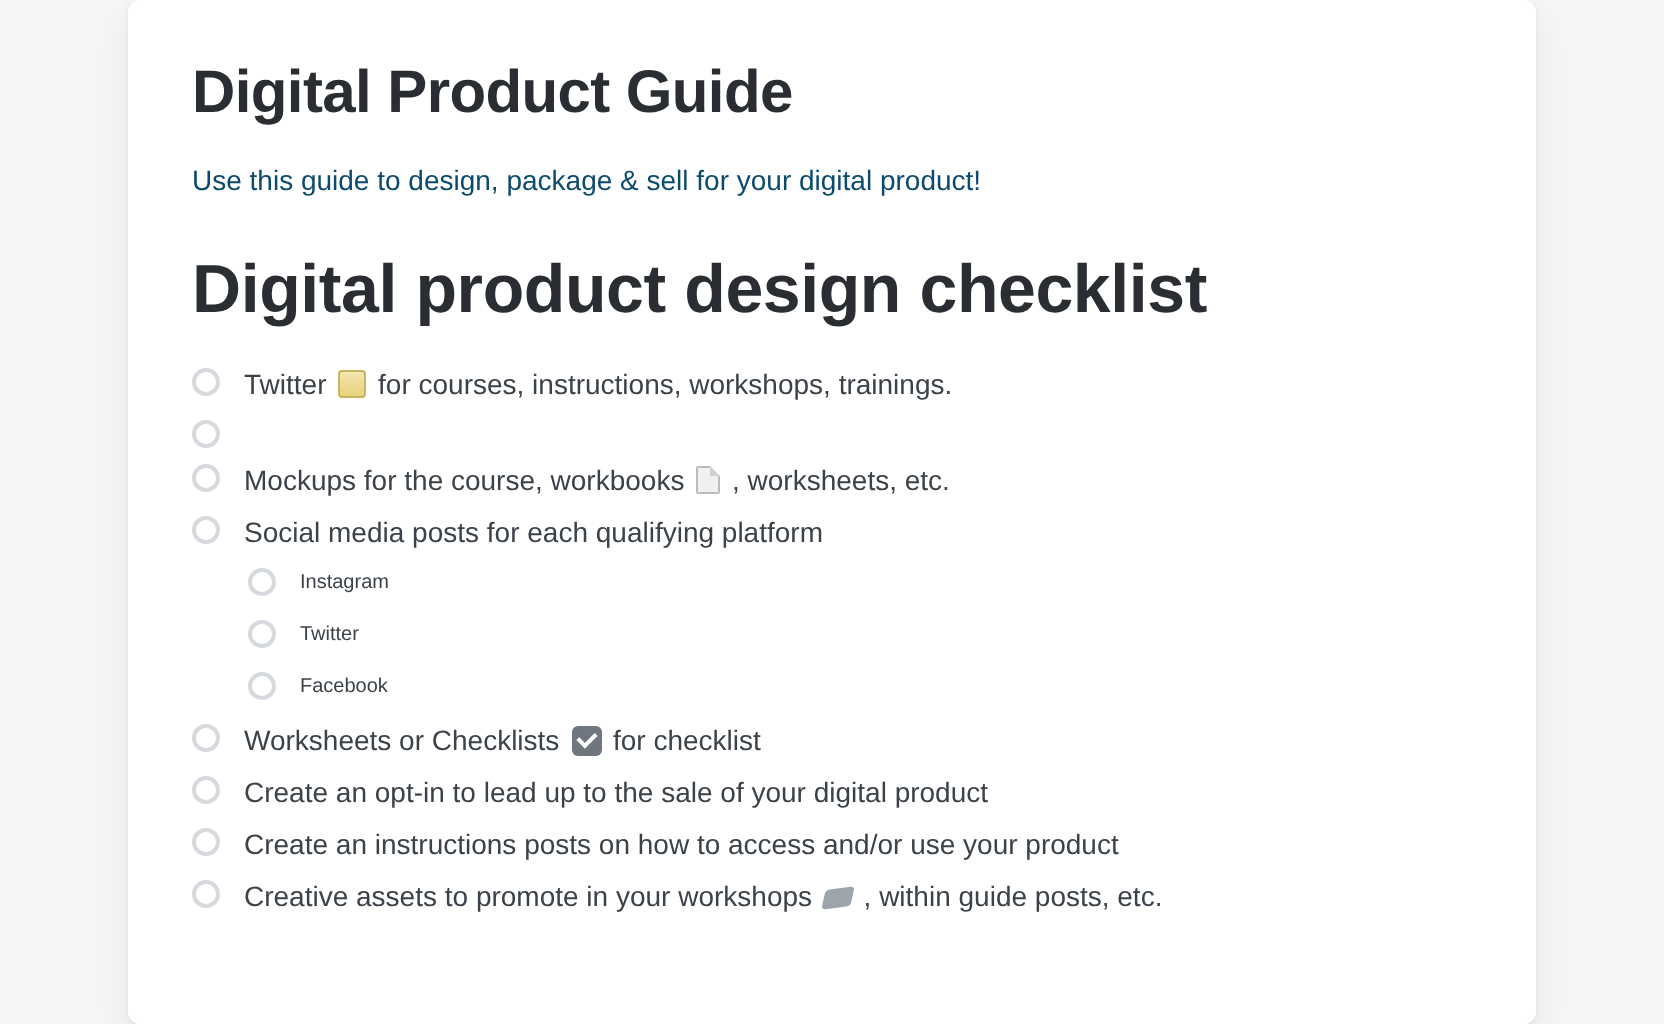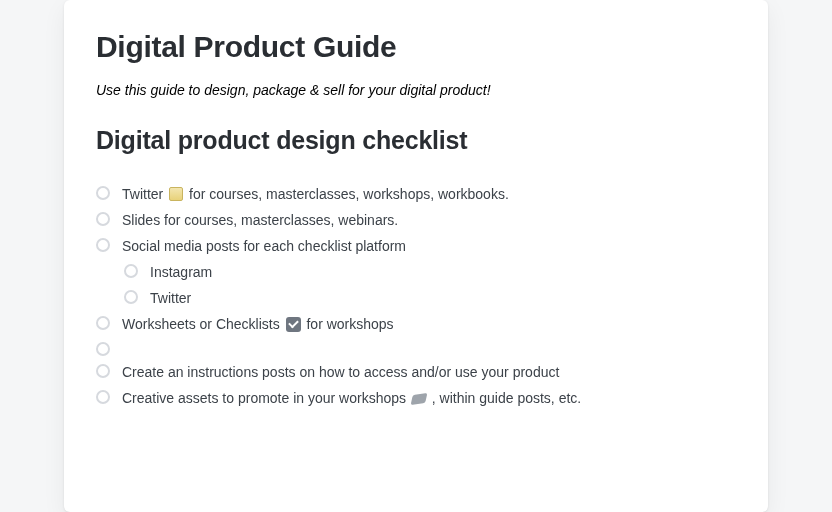--- a/index.html
+++ b/index.html
@@ -21,30 +21,29 @@
     overflow: hidden;
   }
   h1.title {
     font-size: 30px;
     font-weight: 800;
     color: #2a2e33;
     letter-spacing: -0.3px;
     margin-bottom: 18px;
   }
   p.subtitle {
-    font-style: italic;
-    color: #000000;
+    color: #0c4a6e;
     font-size: 14px;
     margin-bottom: 28px;
   }
   h2.section {
-    font-size: 25px;
+    font-size: 34px;
     font-weight: 700;
     color: #2a2e33;
-    margin-bottom: 26px;
+    margin-bottom: 14px;
     letter-spacing: -0.2px;
   }
   ul.checklist, ul.sublist {
     list-style: none;
   }
   ul.checklist > li {
     display: flex;
     align-items: flex-start;
     gap: 12px;
     padding: 3px 0;
@@ -54,21 +53,21 @@
   }
   ul.sublist {
     margin-left: 28px;
     width: 100%;
   }
   ul.sublist > li {
     display: flex;
     align-items: flex-start;
     gap: 12px;
     padding: 3px 0;
-    font-size: 14px;
+    font-size: 10px;
     color: #3c4249;
     line-height: 20px;
   }
   .radio {
     flex: 0 0 auto;
     width: 14px;
     height: 14px;
     border: 2px solid #d6d9de;
     border-radius: 50%;
     margin-top: 2px;
@@ -112,48 +111,56 @@
 </head>
 <body>
 
 <div class="page">
   <h1 class="title">Digital Product Guide</h1>
   <p class="subtitle">Use this guide to design, package &amp; sell for your digital product!</p>
   <h2 class="section">Digital product design checklist</h2>
   <ul class="checklist" id="checklist-root">
       <li>
         <span class="radio"></span>
-        <span class="item-text"><span>Twitter </span><span class="emoji icon-clipboard"></span><span> for courses, masterclasses, workshops, workbooks.</span></span>
+        <span class="item-text"><span>Twitter </span><span class="emoji icon-clipboard"></span><span> for courses, instructions, workshops, trainings.</span></span>
       </li>
       <li>
         <span class="radio"></span>
-        <span class="item-text"><span>Slides for courses, masterclasses, webinars.</span></span>
       </li>
       <li>
         <span class="radio"></span>
-        <span class="item-text"><span>Social media posts for each checklist platform</span></span>
+        <span class="item-text"><span>Mockups for the course, workbooks </span><span class="emoji icon-doc"></span><span> , worksheets, etc.</span></span>
+      </li>
+      <li>
+        <span class="radio"></span>
+        <span class="item-text"><span>Social media posts for each qualifying platform</span></span>
       </li>
       <li style="padding: 0px;">
         <ul class="sublist">
           <li>
             <span class="radio"></span>
             <span class="item-text"><span>Instagram</span></span>
           </li>
           <li>
             <span class="radio"></span>
             <span class="item-text"><span>Twitter</span></span>
           </li>
+          <li>
+            <span class="radio"></span>
+            <span class="item-text"><span>Facebook</span></span>
+          </li>
         </ul>
       </li>
       <li>
         <span class="radio"></span>
-        <span class="item-text"><span>Worksheets or Checklists </span><span class="emoji icon-check"></span><span> for workshops</span></span>
+        <span class="item-text"><span>Worksheets or Checklists </span><span class="emoji icon-check"></span><span> for checklist</span></span>
       </li>
       <li>
         <span class="radio"></span>
+        <span class="item-text"><span>Create an opt-in to lead up to the sale of your digital product</span></span>
       </li>
       <li>
         <span class="radio"></span>
         <span class="item-text"><span>Create an instructions posts on how to access and/or use your product</span></span>
       </li>
       <li>
         <span class="radio"></span>
         <span class="item-text"><span>Creative assets to promote in your workshops </span><span class="emoji icon-tag"></span><span> , within guide posts, etc.</span></span>
       </li>
     </ul>

